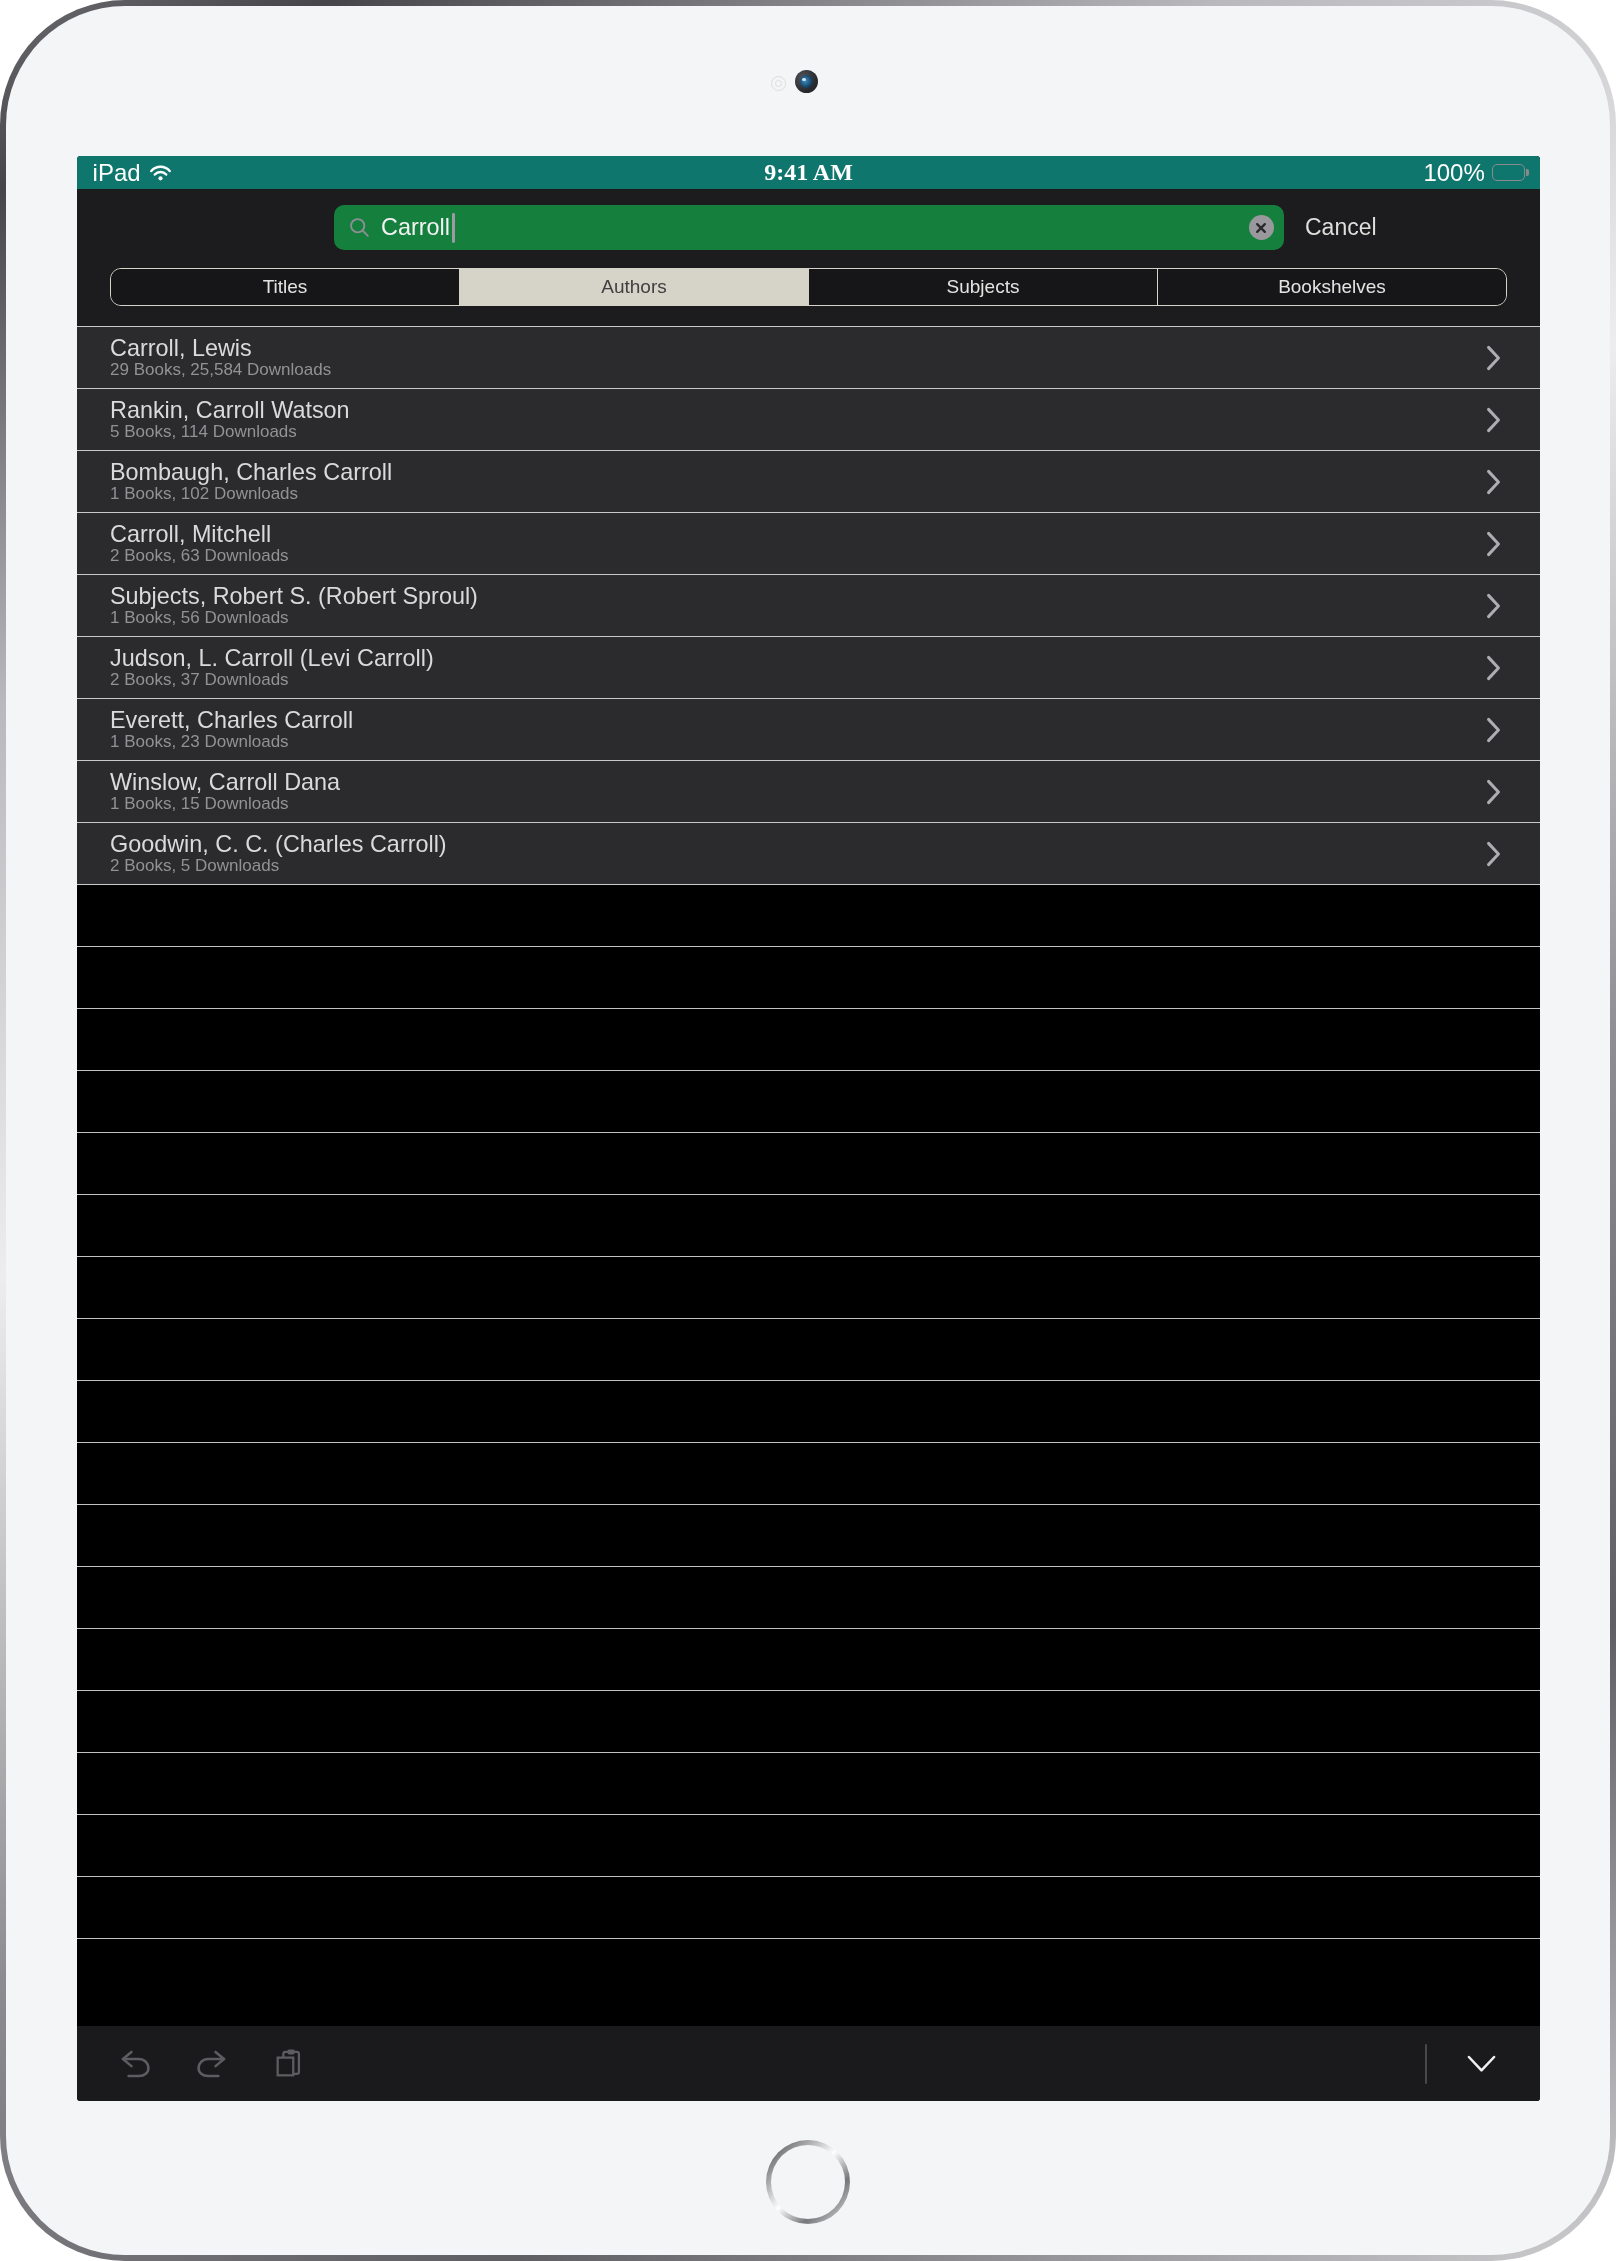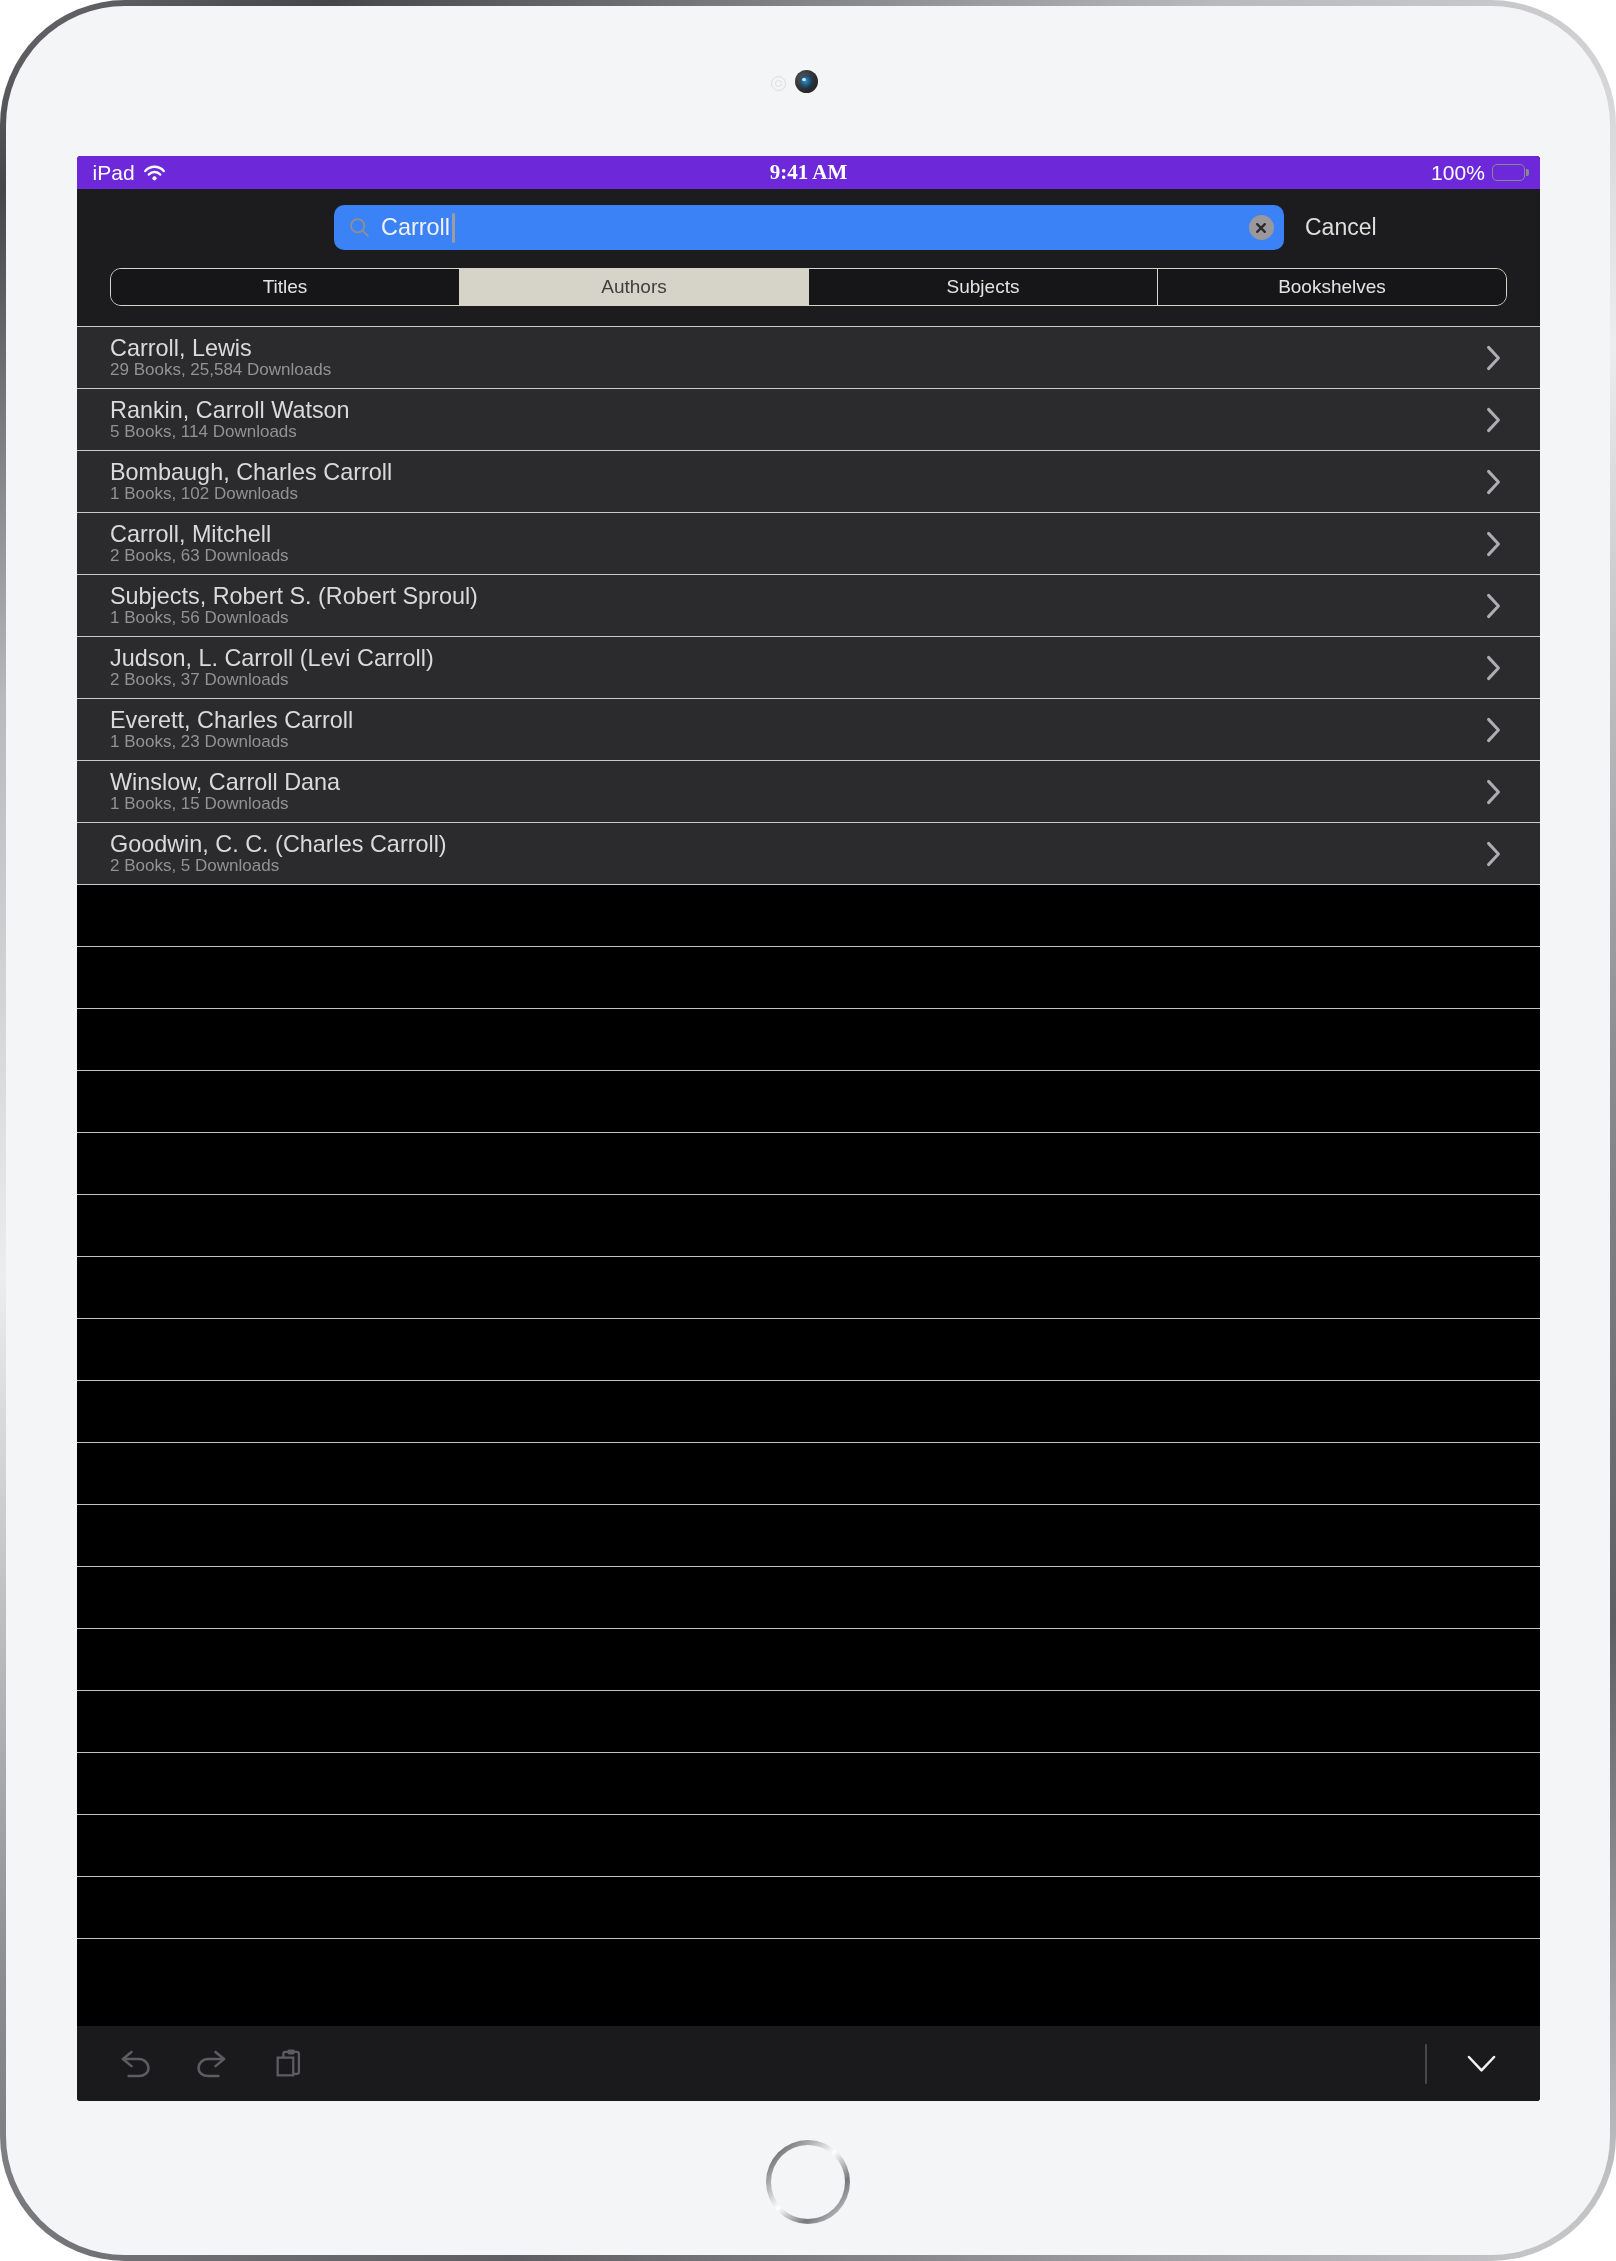--- a/index.html
+++ b/index.html
@@ -22,33 +22,33 @@
   .home{position:absolute;left:766px;top:2140px;width:84px;height:84px;border-radius:50%;
     background:linear-gradient(135deg,#3f3f43 0%,#ffffff 48%,#77777b 72%,#e9e9eb 100%);
     display:flex;align-items:center;justify-content:center;}
   .home-inner{width:74px;height:74px;border-radius:50%;background:#f4f5f7;}
 
   
   .screen{position:absolute;left:77px;top:156px;width:1463px;height:1945px;background:#000;border-radius:3.5px;
     overflow:hidden;display:flex;flex-direction:column;}
 
   
-  .status-bar{height:33px;background:#6d28d9;display:flex;align-items:center;position:relative;
-    color:#ffffff;font-size:21px;flex:0 0 auto;}
+  .status-bar{height:33px;background:#0f766e;display:flex;align-items:center;position:relative;
+    color:#ffffff;font-size:24px;flex:0 0 auto;}
   .sb-left{display:flex;align-items:center;gap:8.5px;margin-left:15.6px;}
   .sb-time{position:absolute;left:0;right:0;text-align:center;font-weight:700;font-family:Liberation Serif, serif;}
   .sb-right{margin-left:auto;display:flex;align-items:center;gap:7px;margin-right:11.3px;}
   .battery{display:flex;align-items:center;}
   .bat-body{width:33px;height:16.3px;border:1.8px solid #8a8a8e;border-radius:5px;padding:1.4px;box-sizing:border-box;}
   .bat-fill{width:100%;height:100%;background:#ffffff;border-radius:2.1px;}
   .bat-nub{width:2.8px;height:7px;background:#8a8a8e;border-radius:0 2.1px 2.1px 0;margin-left:1.1px;}
 
   
   .search-area{height:77px;background:#1c1c1e;display:flex;align-items:center;flex:0 0 auto;}
-  .search-field{margin-left:257px;width:950px;height:45px;background:#3b82f6;border-radius:10px;
+  .search-field{margin-left:257px;width:950px;height:45px;background:#15803d;border-radius:10px;
     display:flex;align-items:center;box-sizing:border-box;padding:0 10px 0 14px;}
   .search-text{color:#f2f2f2;font-size:23.4px;margin-left:10px;}
   .caret{width:2.8px;height:30px;background:#9b9ba0;border-radius:1.4px;margin-left:2.1px;}
   .clear-btn{margin-left:auto;width:25.5px;height:25.5px;border-radius:50%;background:#98989d;
     display:flex;align-items:center;justify-content:center;flex:0 0 auto;}
   .cancel{margin-left:21px;color:#dededd;font-size:23px;}
 
   
   .seg-area{background:#1c1c1e;padding:2.1px 33px 20px;flex:0 0 auto;}
   .segmented{display:flex;height:38px;border:1.4px solid #d6d3c9;border-radius:11px;overflow:hidden;box-sizing:border-box;}

